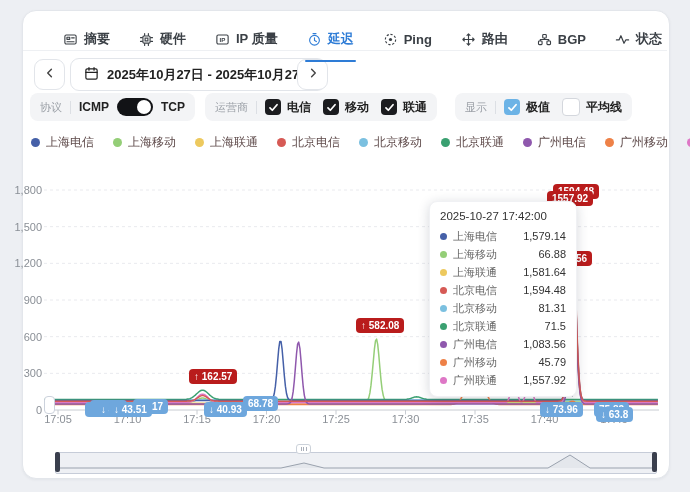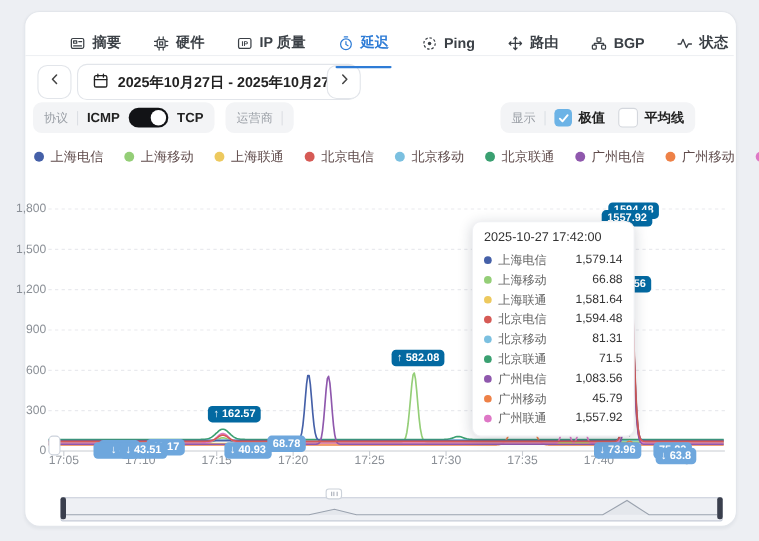--- a/index.html
+++ b/index.html
@@ -34,21 +34,21 @@
   .cbx svg{display:block;}
   .fopt{display:flex;align-items:center;gap:6px;font-weight:700;}
   
   .legend{position:absolute;left:31px;top:134px;display:flex;gap:19px;flex-wrap:nowrap;z-index:3;}
   .legend-item{display:flex;align-items:center;gap:6px;font-size:12px;color:#5f4b4b;cursor:pointer;white-space:nowrap;}
   .ldot{width:9px;height:9px;border-radius:50%;}
   
   .ylabel{position:absolute;left:0;width:42px;text-align:right;font-size:11px;color:#8a8f96;z-index:6;}
   .xlabel{position:absolute;width:44px;text-align:center;font-size:11px;color:#8a8f96;z-index:6;}
   .badge{position:absolute;font-size:10px;font-weight:700;color:#fff;border-radius:4px;padding:1px 5px;white-space:nowrap;line-height:13px;}
-  .badge.max{background:#0369a1;}
+  .badge.max{background:#b91c1c;}
   .badge.min{background:#6ea7dd;}
   .axis-cap{position:absolute;left:44px;top:396px;width:9px;height:16px;background:#fff;border:1px solid #ccd2dc;border-radius:4px;z-index:18;}
   
   .tooltip{position:absolute;left:429px;top:201px;width:126px;background:#fff;border-radius:8px;z-index:30;
            box-shadow:0 2px 12px rgba(30,40,60,.18);border:1px solid #f0f1f4;padding:8px 10px 7px 10px;}
   .tt-title{font-size:11.5px;color:#333;margin-bottom:5px;}
   .tt-row{display:flex;align-items:center;gap:6px;height:18px;font-size:11px;color:#666;}
   .tt-dot{width:7px;height:7px;border-radius:50%;flex:none;}
   .tt-name{flex:1 1 auto;}
   .tt-val{font-weight:400;color:#333;}
@@ -170,20 +170,46 @@
     <span class="fdiv"></span>
     <span class="bold">ICMP</span>
     <span class="toggle">
         <span class="knob"></span>
       </span>
     <span class="bold">TCP</span>
   </div>
   <div class="fgroup" style="left:205px;">
     <span class="flabel">运营商</span>
     <span class="fdiv"></span>
+    <span id="carrier-opts" style="display:flex;gap:12px;align-items:center;">
+        <span class="fopt">
+          <span class="cbx dark">
+            <svg width="11" height="11" viewBox="0 0 14 14" fill="none" stroke="#fff" stroke-width="2.2" stroke-linecap="round" stroke-linejoin="round">
+              <path d="M2.5 7.5l3 3 6-7"></path>
+            </svg>
+          </span>
+          <span>电信</span>
+        </span>
+        <span class="fopt">
+          <span class="cbx dark">
+            <svg width="11" height="11" viewBox="0 0 14 14" fill="none" stroke="#fff" stroke-width="2.2" stroke-linecap="round" stroke-linejoin="round">
+              <path d="M2.5 7.5l3 3 6-7"></path>
+            </svg>
+          </span>
+          <span>移动</span>
+        </span>
+        <span class="fopt">
+          <span class="cbx dark">
+            <svg width="11" height="11" viewBox="0 0 14 14" fill="none" stroke="#fff" stroke-width="2.2" stroke-linecap="round" stroke-linejoin="round">
+              <path d="M2.5 7.5l3 3 6-7"></path>
+            </svg>
+          </span>
+          <span>联通</span>
+        </span>
+      </span>
   </div>
   <div class="fgroup" style="left:455px;">
     <span class="flabel">显示</span>
     <span class="fdiv"></span>
     <span id="display-opts" style="display:flex;gap:12px;align-items:center;">
         <span class="fopt">
           <span class="cbx blue">
             <svg width="11" height="11" viewBox="0 0 14 14" fill="none" stroke="#fff" stroke-width="2.2" stroke-linecap="round" stroke-linejoin="round">
               <path d="M2.5 7.5l3 3 6-7"></path>
             </svg>

